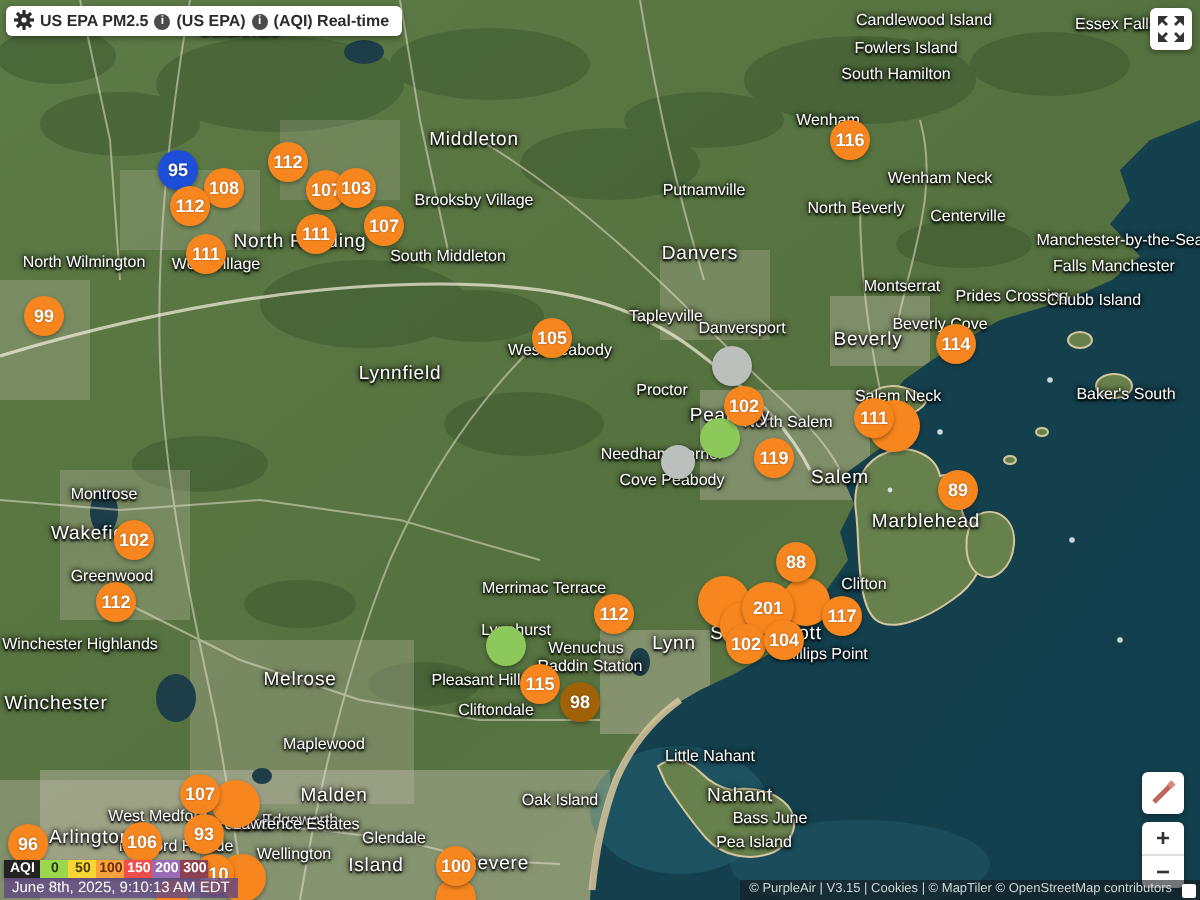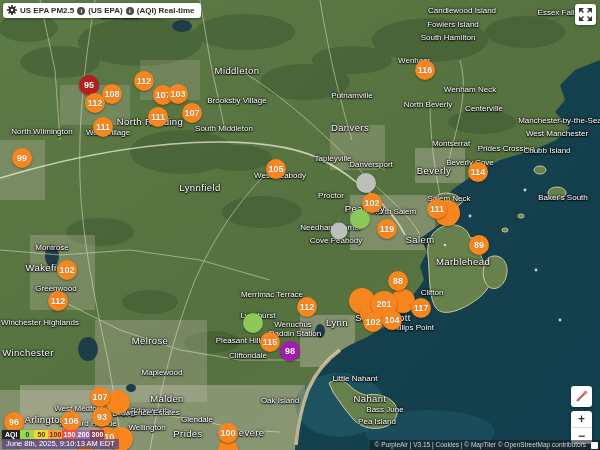--- a/index.html
+++ b/index.html
@@ -165,21 +165,21 @@
   <div id="labels">
       <div class="lbl" style="left: 120px; top: 15px;">Ballardvale</div>
       <div class="lbl" style="left: 462px; top: 10px;">Candlewood Island</div>
       <div class="lbl" style="left: 453px; top: 24px;">Fowlers Island</div>
       <div class="lbl" style="left: 448px; top: 37px;">South Hamilton</div>
       <div class="lbl" style="left: 558px; top: 12px;">Essex Falls</div>
       <div class="lbl" style="left: 414px; top: 60px;">Wenham</div>
       <div class="lbl" style="left: 470px; top: 89px;">Wenham Neck</div>
       <div class="lbl" style="left: 428px; top: 104px;">North Beverly</div>
       <div class="lbl" style="left: 560px; top: 120px;">Manchester-by-the-Sea</div>
-      <div class="lbl" style="left: 557px; top: 133px;">West Manchester</div>
+      <div class="lbl" style="left: 557px; top: 133px;">Falls Manchester</div>
       <div class="lbl" style="left: 506px; top: 148px;">Prides Crossing</div>
       <div class="lbl" style="left: 547px; top: 150px;">Chubb Island</div>
       <div class="lbl" style="left: 352px; top: 95px;">Putnamville</div>
       <div class="lbl lg" style="left: 237px; top: 70px;">Middleton</div>
       <div class="lbl" style="left: 237px; top: 100px;">Brooksby Village</div>
       <div class="lbl" style="left: 224px; top: 128px;">South Middleton</div>
       <div class="lbl" style="left: 42px; top: 131px;">North Wilmington</div>
       <div class="lbl" style="left: 108px; top: 132px;">West Village</div>
       <div class="lbl lg" style="left: 150px; top: 121px;">North Reading</div>
       <div class="lbl lg" style="left: 200px; top: 187px;">Lynnfield</div>
@@ -213,21 +213,21 @@
       <div class="lbl lg" style="left: 150px; top: 340px;">Melrose</div>
       <div class="lbl" style="left: 162px; top: 372px;">Maplewood</div>
       <div class="lbl" style="left: 52px; top: 247px;">Montrose</div>
       <div class="lbl lg" style="left: 48px; top: 267px;">Wakefield</div>
       <div class="lbl" style="left: 56px; top: 288px;">Greenwood</div>
       <div class="lbl" style="left: 40px; top: 322px;">Winchester Highlands</div>
       <div class="lbl lg" style="left: 28px; top: 352px;">Winchester</div>
       <div class="lbl lg" style="left: 167px; top: 398px;">Malden</div>
       <div class="lbl" style="left: 150px; top: 410px;">Edgeworth</div>
       <div class="lbl" style="left: 197px; top: 419px;">Glendale</div>
-      <div class="lbl lg" style="left: 188px; top: 433px;">Prides</div>
+      <div class="lbl lg" style="left: 188px; top: 433px;">Island</div>
       <div class="lbl lg" style="left: 248px; top: 432px;">Revere</div>
       <div class="lbl" style="left: 280px; top: 400px;">Oak Island</div>
       <div class="lbl" style="left: 355px; top: 378px;">Little Nahant</div>
       <div class="lbl lg" style="left: 370px; top: 398px;">Nahant</div>
       <div class="lbl" style="left: 385px; top: 409px;">Bass June</div>
       <div class="lbl" style="left: 377px; top: 421px;">Pea Island</div>
       <div class="lbl" style="left: 79px; top: 408px;">West Medford</div>
       <div class="lbl lg" style="left: 117px; top: 412px;">Medford</div>
       <div class="lbl" style="left: 88px; top: 423px;">Medford Hillside</div>
       <div class="lbl" style="left: 148px; top: 412px;">Lawrence Estates</div>
@@ -241,21 +241,21 @@
       <div class="pmk" style="left: 403px; top: 301px; width: 24px; height: 24px; background: rgb(248, 134, 30);"></div>
       <div class="pmk" style="left: 372px; top: 313px; width: 24px; height: 24px; background: rgb(248, 134, 30);"></div>
       <div class="pmk" style="left: 118px; top: 402px; width: 24px; height: 24px; background: rgb(248, 134, 30);"></div>
       <div class="pmk" style="left: 121px; top: 439px; width: 24px; height: 24px; background: rgb(248, 134, 30);"></div>
       <div class="pmk" style="left: 86px; top: 448px; width: 16px; height: 16px; background: rgb(248, 134, 30);"></div>
       <div class="pmk" style="left: 228px; top: 449px; width: 20px; height: 20px; background: rgb(248, 134, 30);"></div>
       <div class="pmk" style="left: 366px; top: 183px; width: 20px; height: 20px; background: rgb(188, 192, 188);"></div>
       <div class="pmk" style="left: 339px; top: 231px; width: 17px; height: 17px; background: rgb(188, 192, 188);"></div>
       <div class="pmk" style="left: 253px; top: 323px; width: 20px; height: 20px; background: rgb(140, 200, 90);"></div>
       <div class="pmk" style="left: 360px; top: 219px; width: 20px; height: 20px; background: rgb(140, 200, 90);"></div>
-      <div class="mk" style="left: 89px; top: 85px; width: 20px; height: 20px; background: #b91c1c;">95</div>
+      <div class="mk" style="left: 89px; top: 85px; width: 20px; height: 20px; background: #1d4ed8;">95</div>
       <div class="mk" style="left: 144px; top: 81px; width: 20px; height: 20px; background: rgb(248, 134, 30);">112</div>
       <div class="mk" style="left: 112px; top: 94px; width: 20px; height: 20px; background: rgb(248, 134, 30);">108</div>
       <div class="mk" style="left: 163px; top: 95px; width: 20px; height: 20px; background: rgb(248, 134, 30);">107</div>
       <div class="mk" style="left: 178px; top: 94px; width: 20px; height: 20px; background: rgb(248, 134, 30);">103</div>
       <div class="mk" style="left: 95px; top: 103px; width: 20px; height: 20px; background: rgb(248, 134, 30);">112</div>
       <div class="mk" style="left: 192px; top: 113px; width: 20px; height: 20px; background: rgb(248, 134, 30);">107</div>
       <div class="mk" style="left: 158px; top: 117px; width: 20px; height: 20px; background: rgb(248, 134, 30);">111</div>
       <div class="mk" style="left: 103px; top: 127px; width: 20px; height: 20px; background: rgb(248, 134, 30);">111</div>
       <div class="mk" style="left: 22px; top: 158px; width: 20px; height: 20px; background: rgb(248, 134, 30);">99</div>
       <div class="mk" style="left: 425px; top: 70px; width: 20px; height: 20px; background: rgb(248, 134, 30);">116</div>
@@ -265,21 +265,21 @@
       <div class="mk" style="left: 437px; top: 209px; width: 20px; height: 20px; background: rgb(248, 134, 30);">111</div>
       <div class="mk" style="left: 387px; top: 229px; width: 20px; height: 20px; background: rgb(248, 134, 30);">119</div>
       <div class="mk" style="left: 479px; top: 245px; width: 20px; height: 20px; background: rgb(248, 134, 30);">89</div>
       <div class="mk" style="left: 398px; top: 281px; width: 20px; height: 20px; background: rgb(248, 134, 30);">88</div>
       <div class="mk" style="left: 384px; top: 304px; width: 26px; height: 26px; background: rgb(248, 134, 30);">201</div>
       <div class="mk" style="left: 421px; top: 308px; width: 20px; height: 20px; background: rgb(248, 134, 30);">117</div>
       <div class="mk" style="left: 373px; top: 322px; width: 20px; height: 20px; background: rgb(248, 134, 30);">102</div>
       <div class="mk" style="left: 392px; top: 320px; width: 20px; height: 20px; background: rgb(248, 134, 30);">104</div>
       <div class="mk" style="left: 307px; top: 307px; width: 20px; height: 20px; background: rgb(248, 134, 30);">112</div>
       <div class="mk" style="left: 270px; top: 342px; width: 20px; height: 20px; background: rgb(248, 134, 30);">115</div>
-      <div class="mk" style="left: 290px; top: 351px; width: 20px; height: 20px; background: #a21caf;">98</div>
+      <div class="mk" style="left: 290px; top: 351px; width: 20px; height: 20px; background: #a16207;">98</div>
       <div class="mk" style="left: 67px; top: 270px; width: 20px; height: 20px; background: rgb(248, 134, 30);">102</div>
       <div class="mk" style="left: 58px; top: 301px; width: 20px; height: 20px; background: rgb(248, 134, 30);">112</div>
       <div class="mk" style="left: 14px; top: 422px; width: 20px; height: 20px; background: rgb(248, 134, 30);">96</div>
       <div class="mk" style="left: 71px; top: 421px; width: 20px; height: 20px; background: rgb(248, 134, 30); text-align: right;">106</div>
       <div class="mk" style="left: 100px; top: 397px; width: 20px; height: 20px; background: rgb(248, 134, 30);">107</div>
       <div class="mk" style="left: 102px; top: 417px; width: 20px; height: 20px; background: rgb(248, 134, 30);">93</div>
       <div class="mk" style="left: 107px; top: 437px; width: 20px; height: 20px; background: rgb(248, 134, 30);">110</div>
       <div class="mk" style="left: 228px; top: 433px; width: 20px; height: 20px; background: rgb(248, 134, 30);">100</div>
     </div>
 </div>

